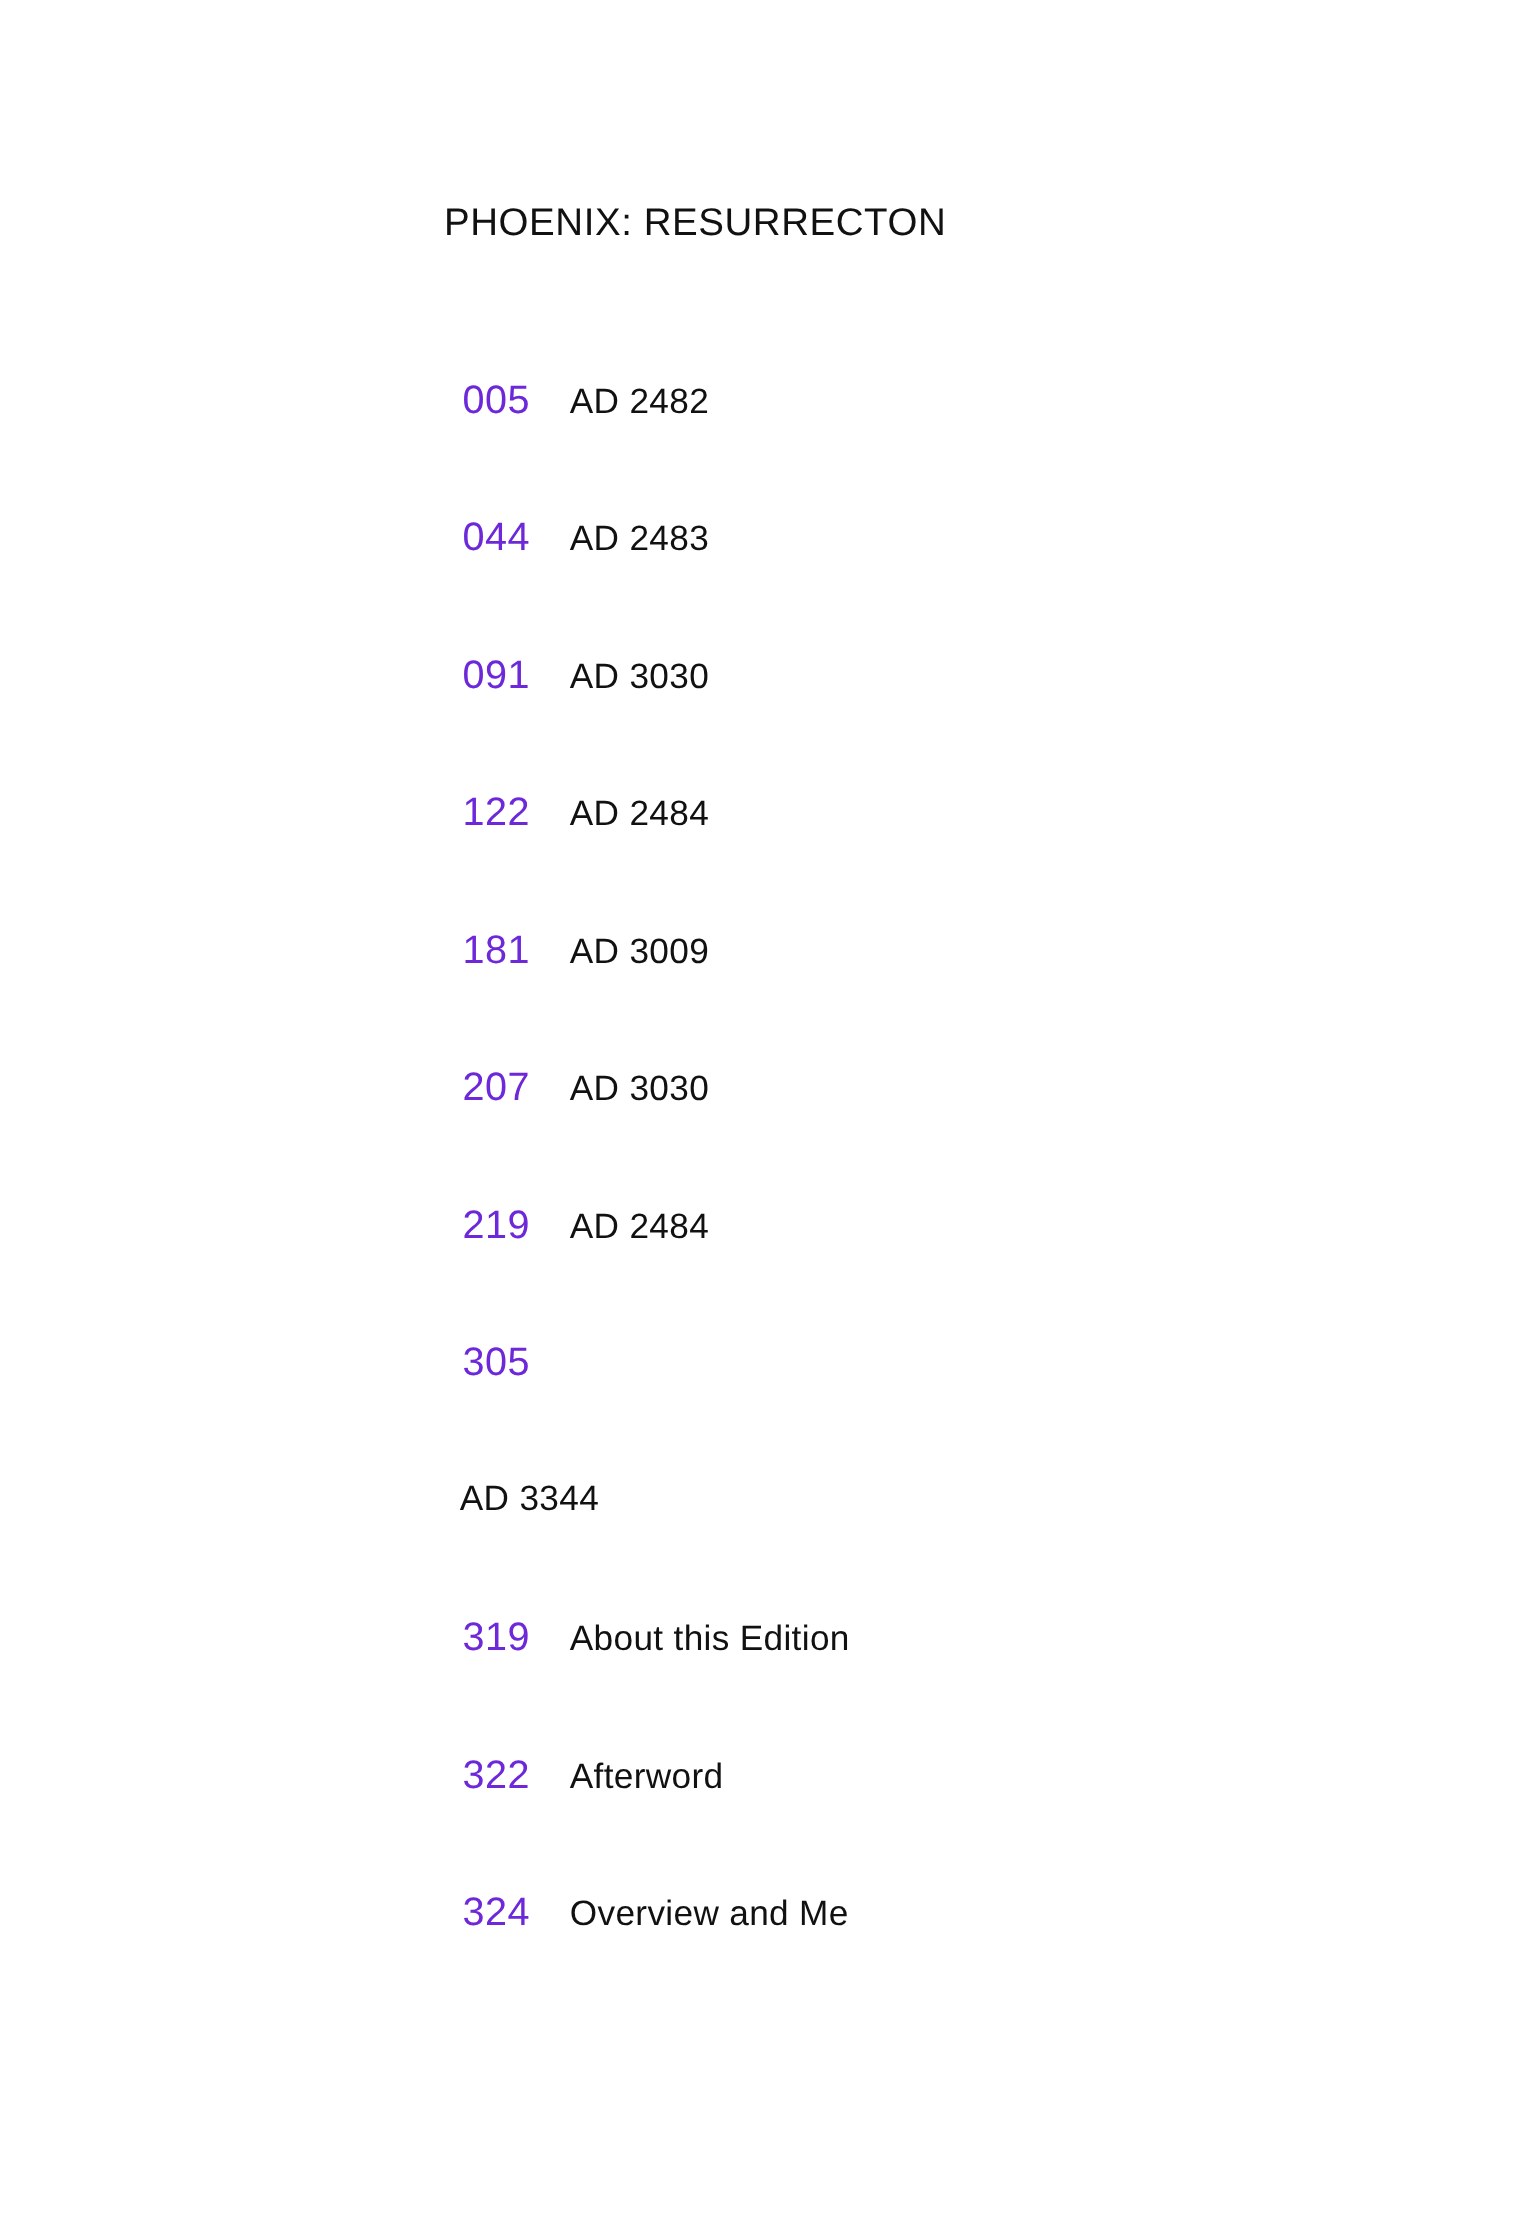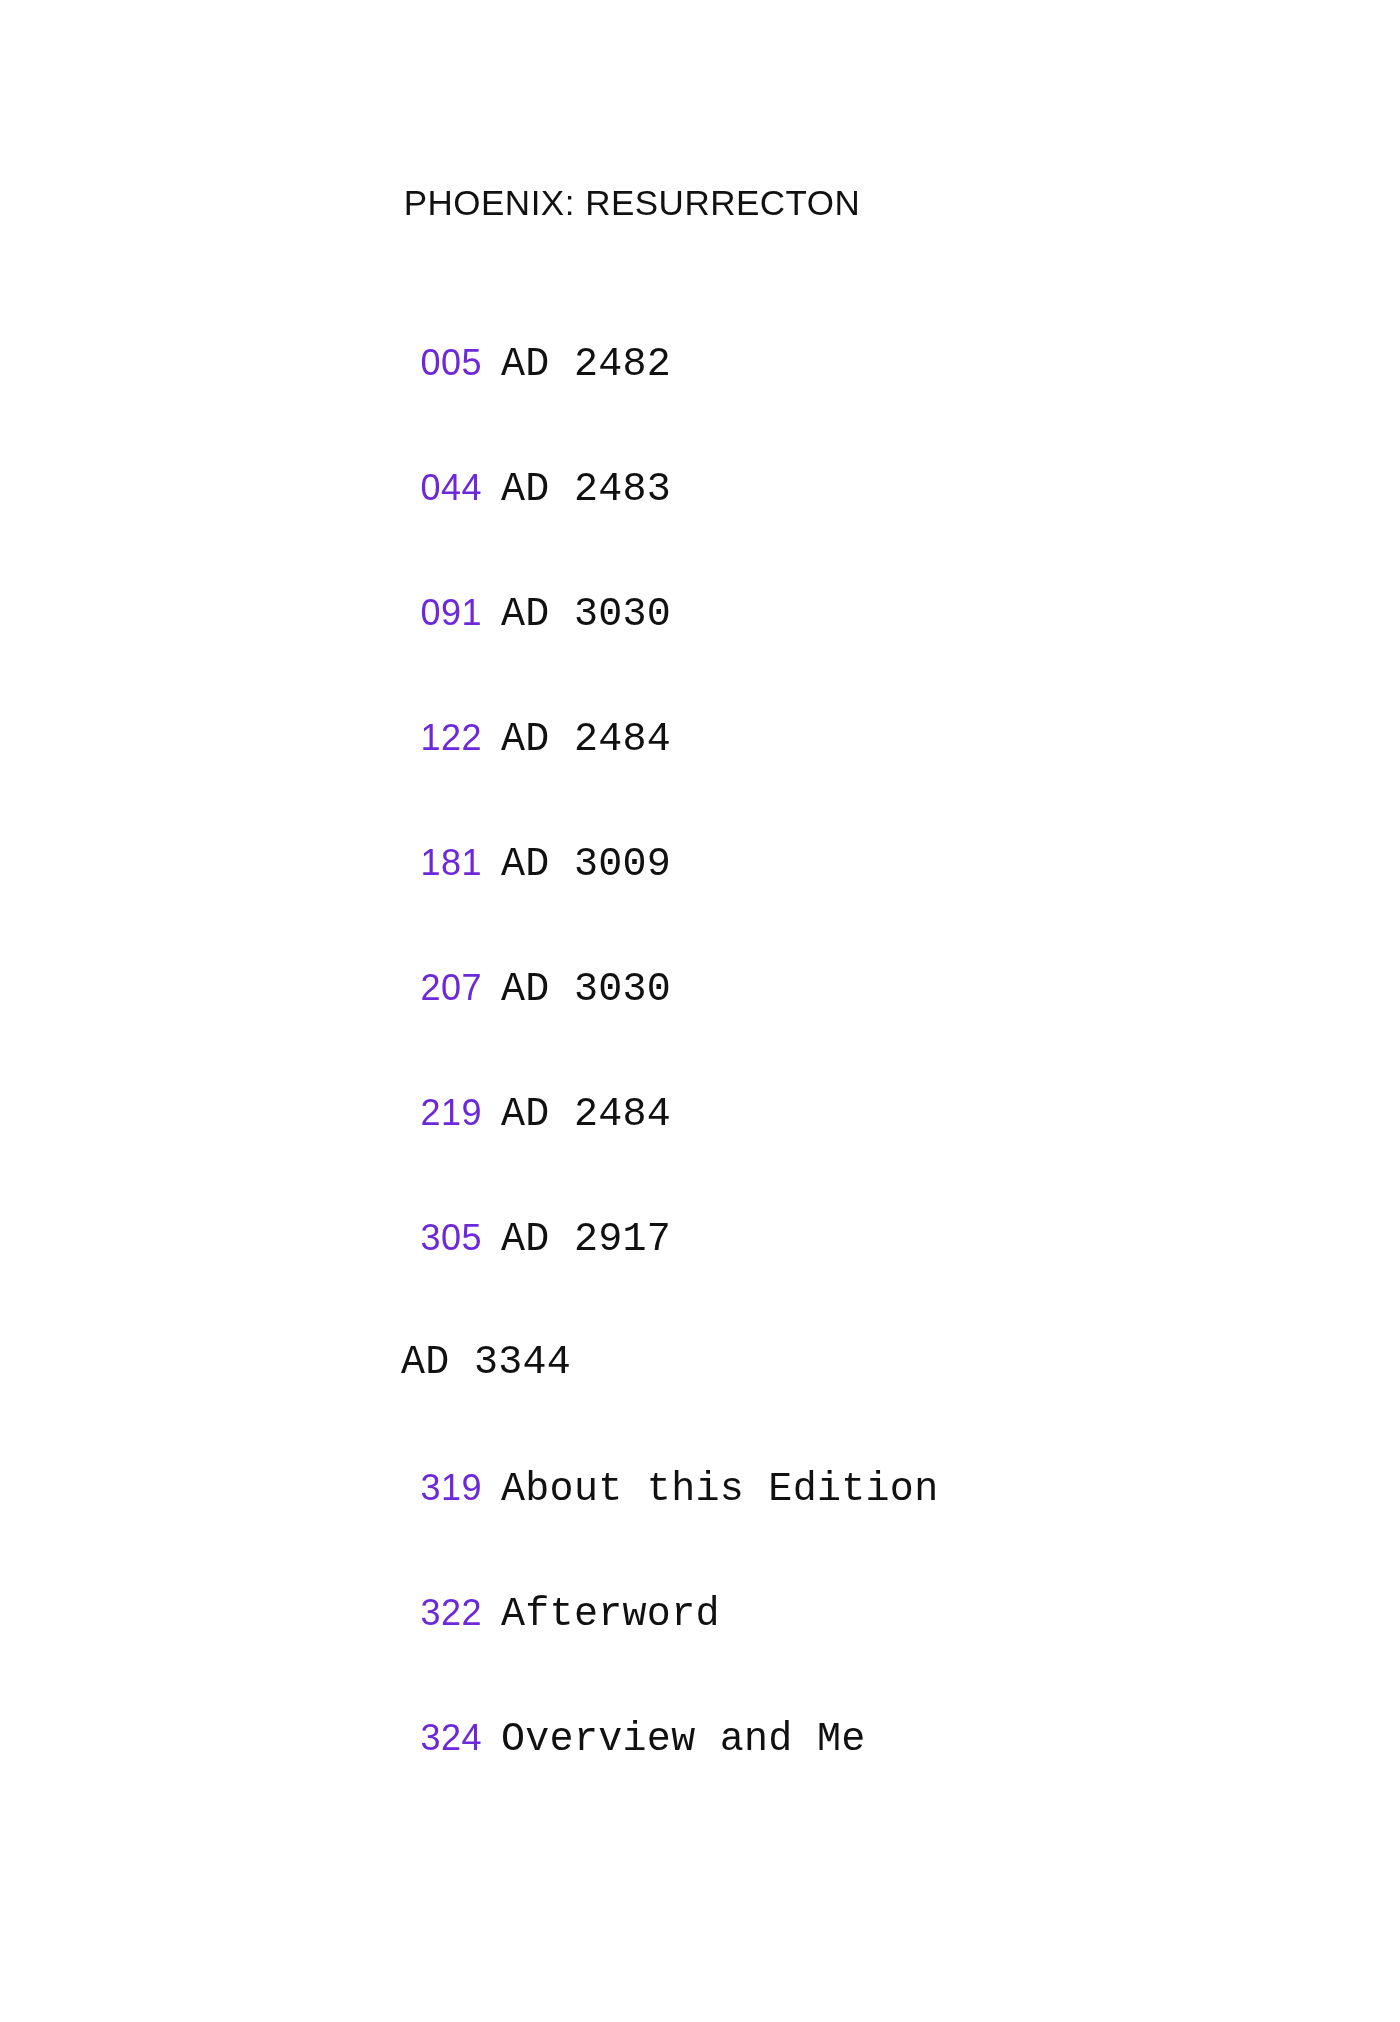--- a/index.html
+++ b/index.html
@@ -57,27 +57,26 @@
   .toc-num {
     font-size: 36px;
     font-weight: 400;
     letter-spacing: 0.5px;
     color: #6d28d9;
     width: 100px;
     text-align: right;
     flex: none;
   }
   .toc-label {
-    font-size: 40px;
+    font-size: 32px;
     font-weight: 400;
     letter-spacing: 0.3px;
     color: #111111;
-    margin-left: 19px;
+    margin-left: 36px;
     white-space: nowrap;
-    font-family: Liberation Mono, monospace;
   }
 </style>
 </head>
 <body>
 
 <div class="page">
 
   <div class="toc-title">PHOENIX: RESURRECTON</div>
 
   <ul class="toc-list">
@@ -127,21 +126,20 @@
     <li class="toc-entry">
       <span class="inner">
         <span class="toc-num">219</span>
         <span class="toc-label">AD 2484</span>
       </span>
     </li>
 
     <li class="toc-entry">
       <span class="inner">
         <span class="toc-num">305</span>
-        <span class="toc-label">AD 2917</span>
       </span>
     </li>
 
     <li class="toc-entry">
       <span class="inner">
         <span class="toc-label">AD 3344</span>
       </span>
     </li>
 
     <li class="toc-entry">

